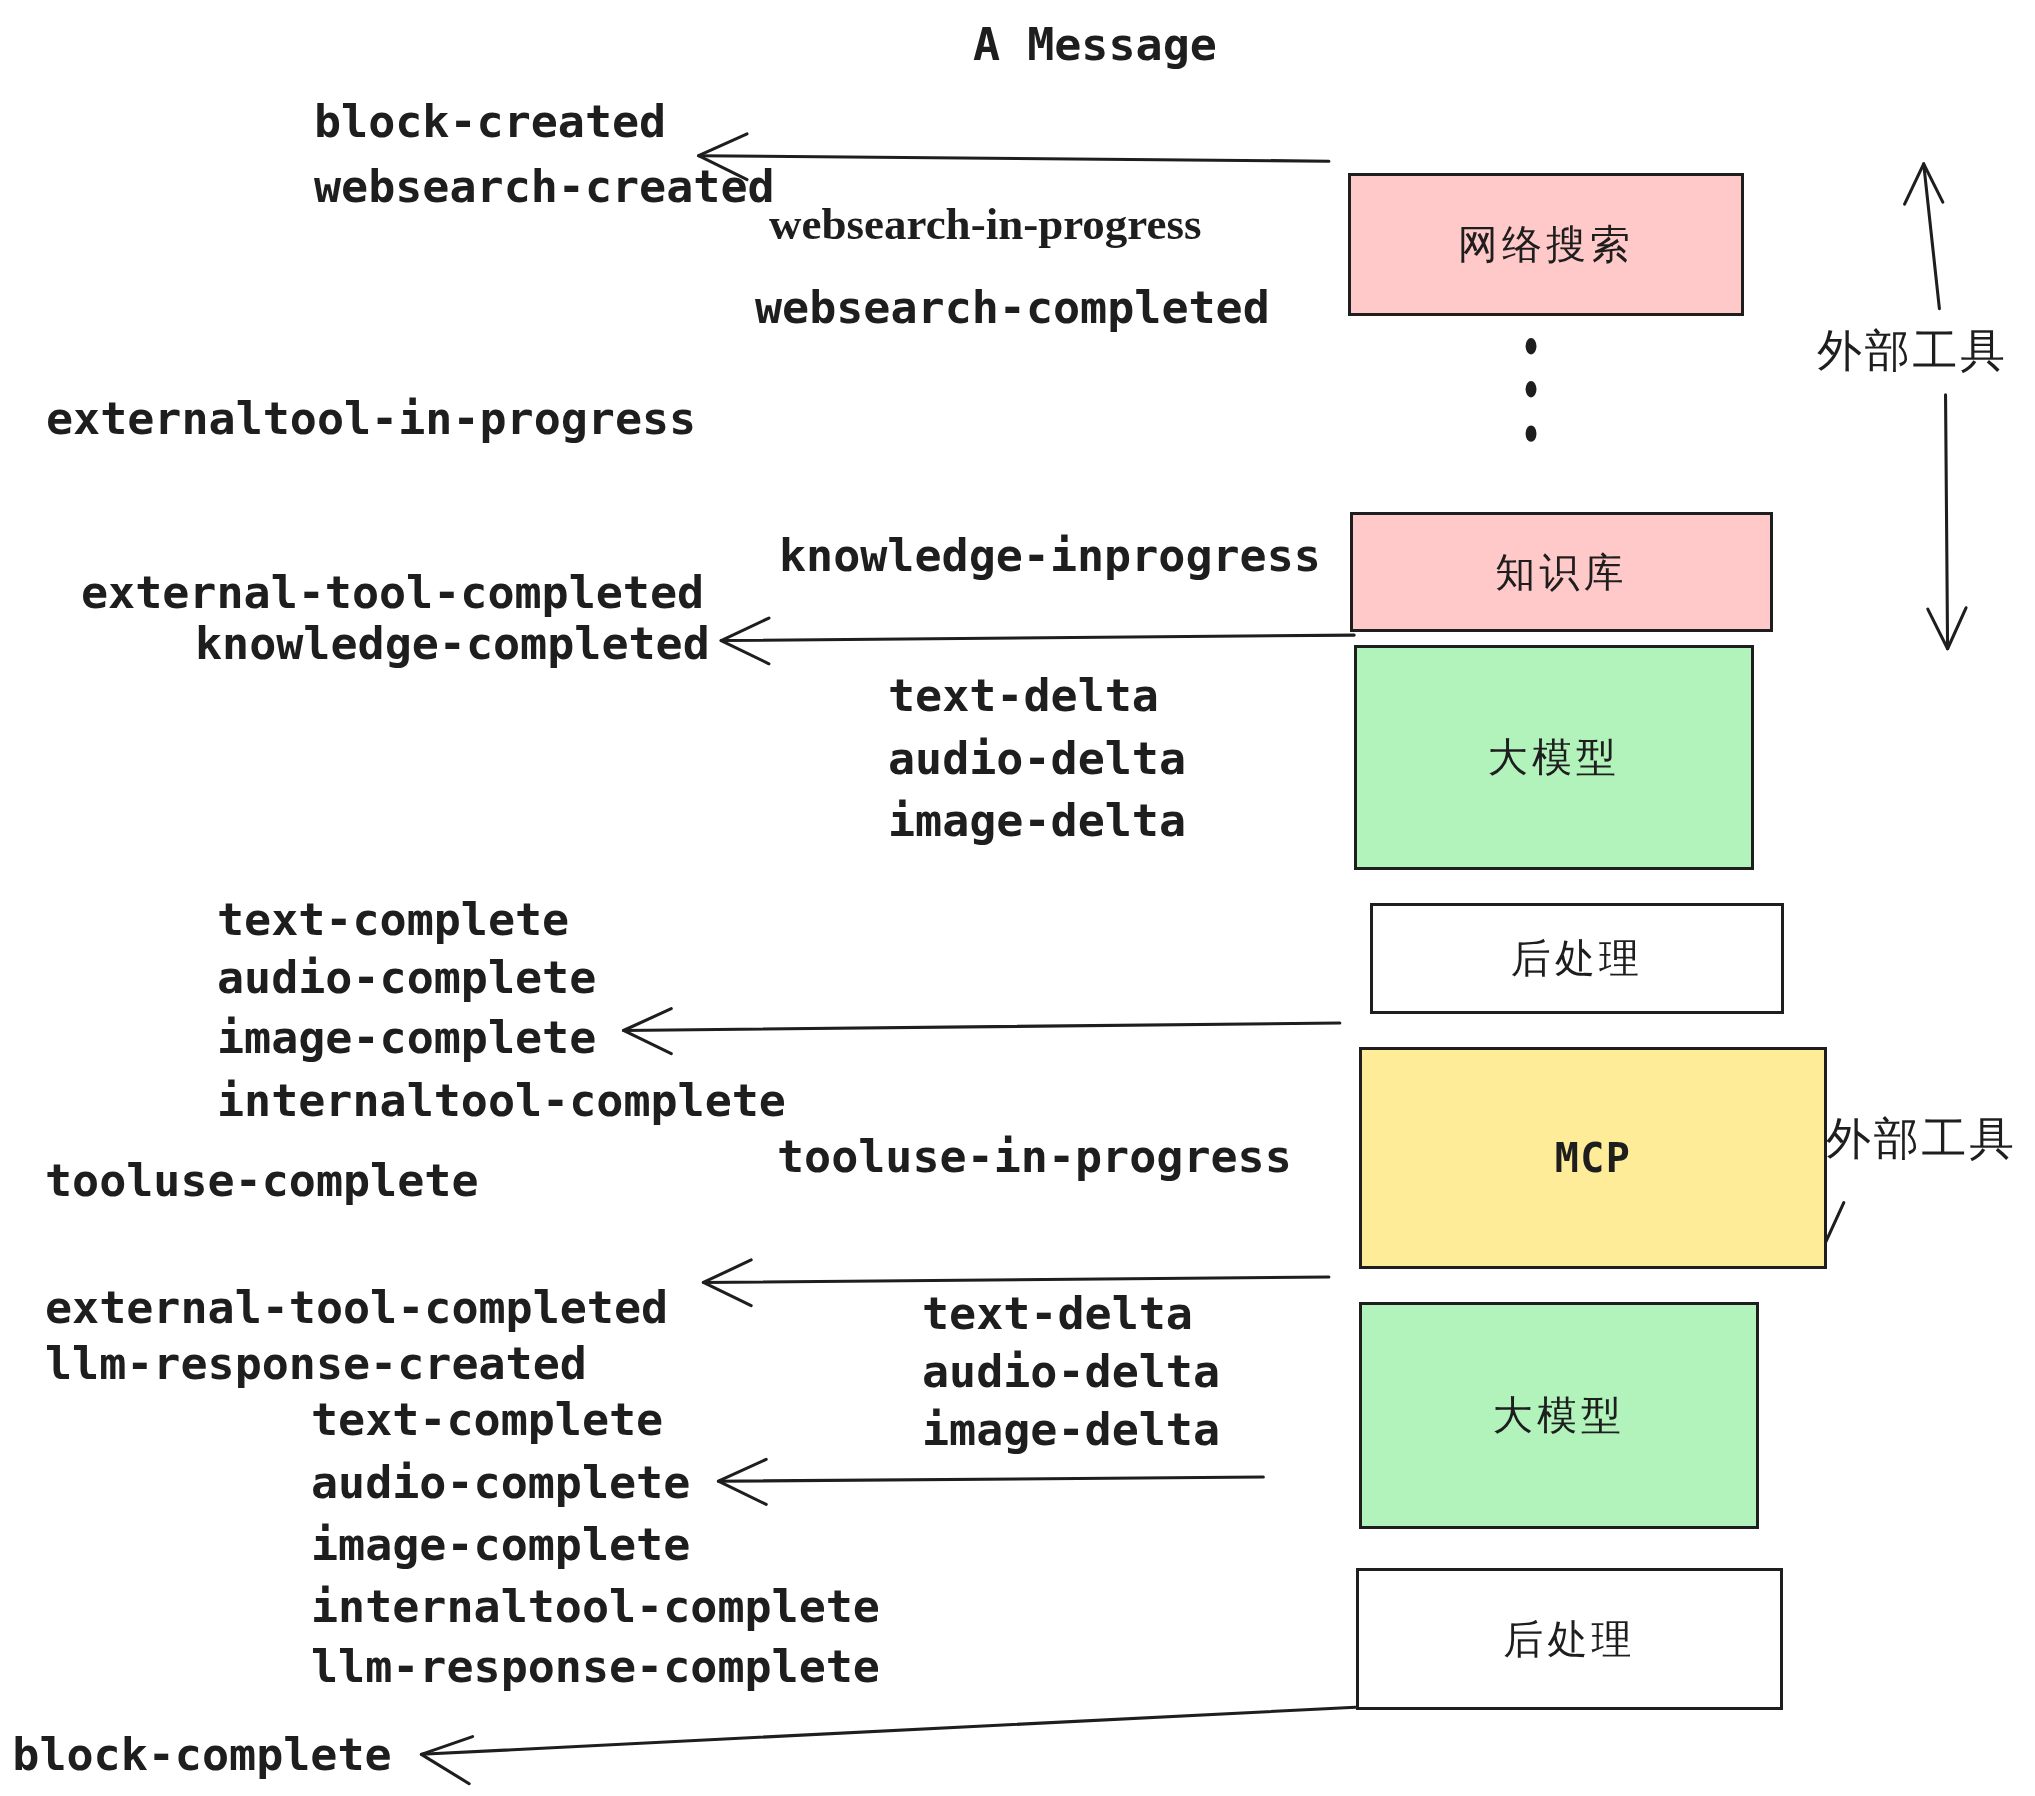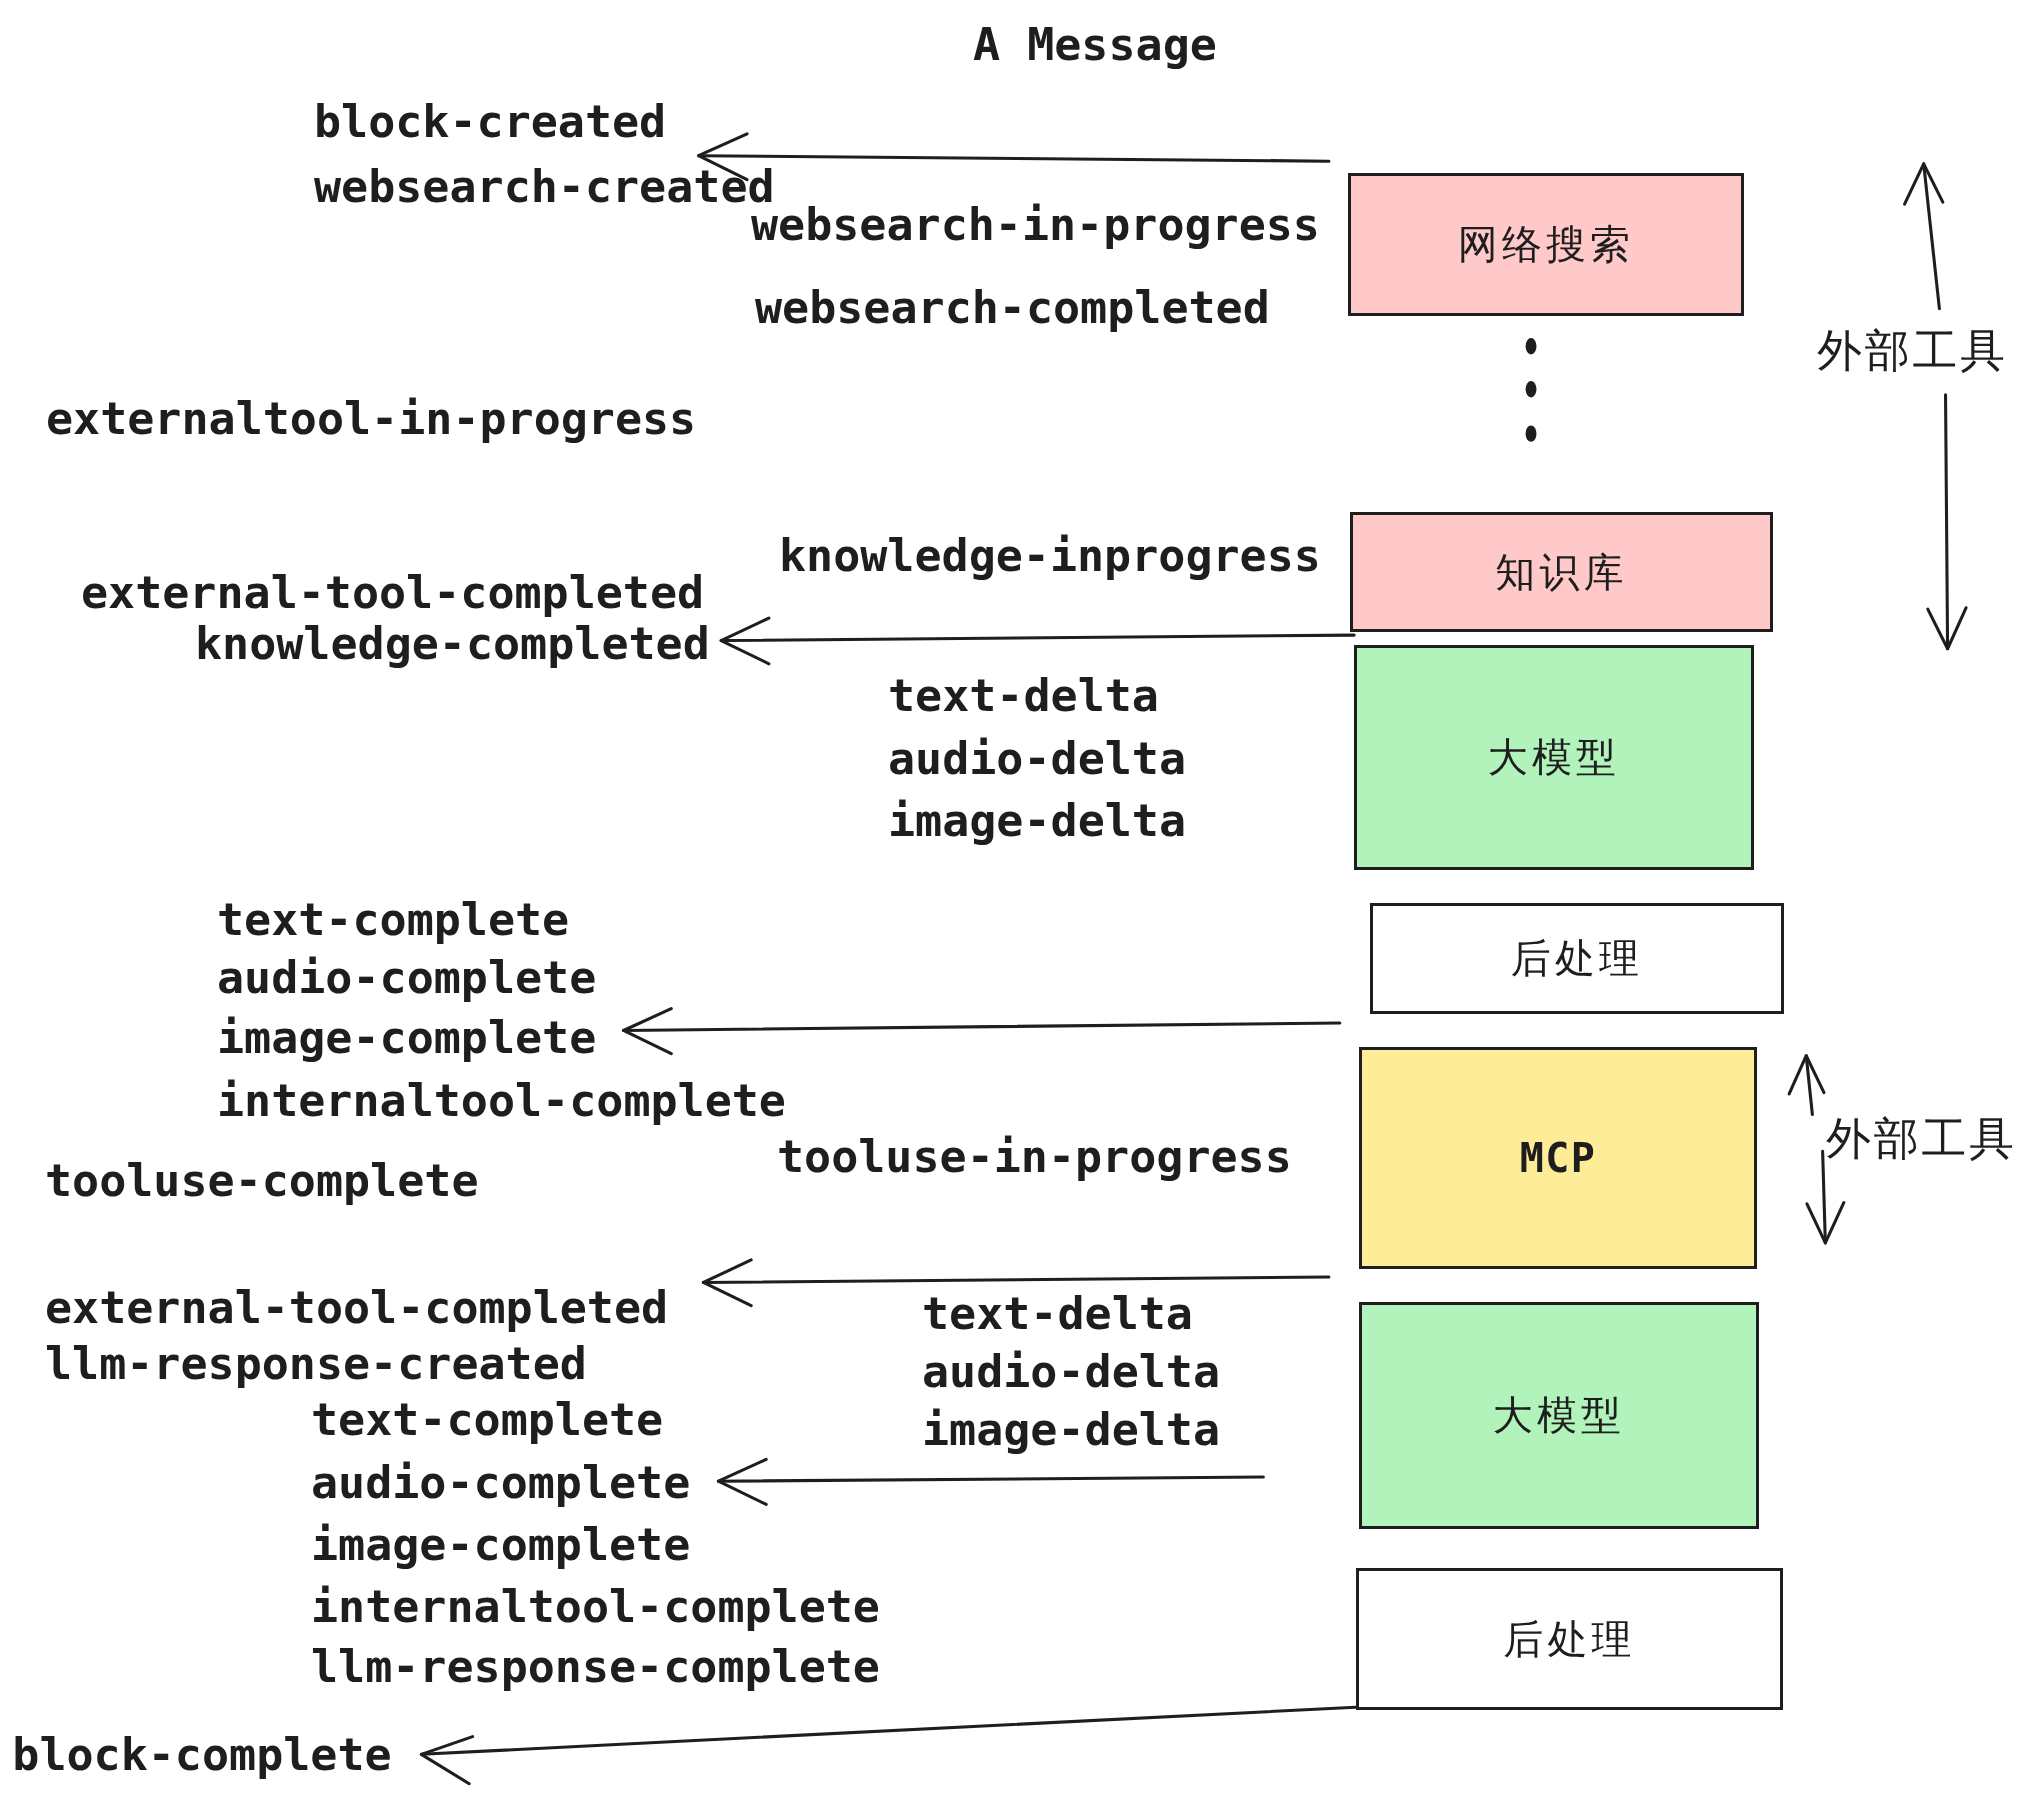--- a/index.html
+++ b/index.html
@@ -96,36 +96,36 @@
   </div>
   <div class="box" style="left: 1350px; top: 512px; width: 423px; height: 120px; background-color: rgb(255, 201, 201);">
     <span>知识库</span>
   </div>
   <div class="box" style="left: 1354px; top: 645px; width: 400px; height: 225px; background-color: rgb(178, 242, 187);">
     <span>大模型</span>
   </div>
   <div class="box" style="left: 1370px; top: 903px; width: 414px; height: 111px; background-color: rgb(255, 255, 255);">
     <span>后处理</span>
   </div>
-  <div class="box mono" style="left: 1359px; top: 1047px; width: 398px; height: 222px; background-color: rgb(255, 236, 153);">
+  <div class="box mono" style="left: 1359px; top: 1047px; width: 468px; height: 222px; background-color: rgb(255, 236, 153);">
     <span>MCP</span>
   </div>
   <div class="box" style="left: 1359px; top: 1302px; width: 400px; height: 227px; background-color: rgb(178, 242, 187);">
     <span>大模型</span>
   </div>
   <div class="box" style="left: 1356px; top: 1568px; width: 427px; height: 142px; background-color: rgb(255, 255, 255);">
     <span>后处理</span>
   </div>
 
   <div class="ann" style="left:1817px;top:351px;">外部工具</div>
   <div class="ann" style="left:1826px;top:1139px;">外部工具</div>
 
   <div class="ev" style="left:314px;top:121px;">block-created</div>
   <div class="ev" style="left:314px;top:186px;">websearch-created</div>
-  <div class="ev" style="left:751px;top:224px;">websearch-in-progress</div>
+  <div class="ev" style="left:769px;top:224px;font-family:Liberation Serif, serif;">websearch-in-progress</div>
   <div class="ev" style="left:755px;top:307px;">websearch-completed</div>
   <div class="ev" style="left:34px;top:418px;margin-left:12px;">externaltool-in-progress</div>
   <div class="ev" style="left:779px;top:555px;">knowledge-inprogress</div>
   <div class="ev" style="left:81px;top:592px;">external-tool-completed</div>
   <div class="ev" style="left:195px;top:643px;">knowledge-completed</div>
   <div class="ev" style="left:888px;top:695px;">text-delta</div>
   <div class="ev" style="left:888px;top:758px;">audio-delta</div>
   <div class="ev" style="left:888px;top:820px;">image-delta</div>
   <div class="ev" style="left:217px;top:919px;">text-complete</div>
   <div class="ev" style="left:217px;top:977px;">audio-complete</div>

